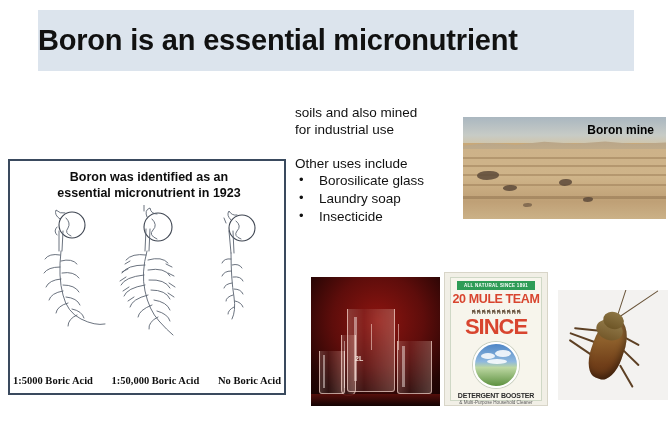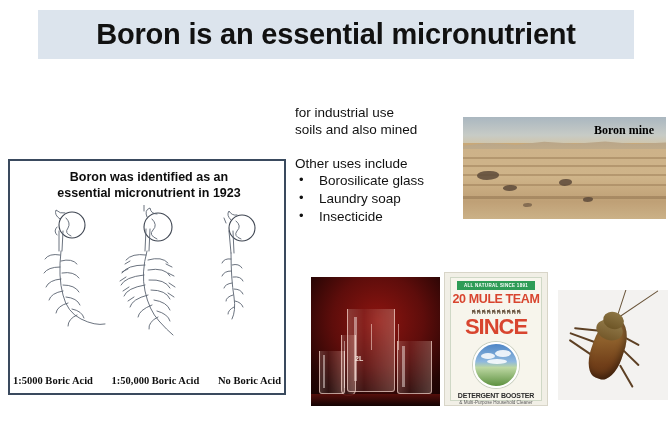--- a/index.html
+++ b/index.html
@@ -15,25 +15,25 @@
     font-family: "Liberation Sans", sans-serif;
     color: #000000;
   }
 
   
   #title-banner {
     position: absolute;
     left: 38px;
     top: 10px;
     width: 596px;
-    height: 49px;
+    height: 61px;
     background: #dce4ed;
     display: flex;
     align-items: center;
-    justify-content: center;
+    justify-content: flex-start;
   }
   #title-text {
     font-size: 29px;
     font-weight: bold;
     letter-spacing: -0.2px;
     color: #111111;
     white-space: nowrap;
   }
 
   
@@ -152,21 +152,20 @@
     opacity: .85;
   }
   #mine-label {
     position: absolute;
     right: 12px;
     top: 6px;
     font-size: 12px;
     font-weight: bold;
     color: #000000;
     white-space: nowrap;
-    font-family: Liberation Serif, serif;
   }
 
   
   #glassware-photo {
     position: absolute;
     left: 311px;
     top: 277px;
     width: 129px;
     height: 129px;
     background: radial-gradient(circle at 52% 34%, #8e1510 0%, #5e0d0b 42%, #250504 75%, #120202 100%);
@@ -443,22 +442,22 @@
 
   <div id="figure-labels">
     <span>1:5000 Boric Acid</span>
     <span>1:50,000 Boric Acid</span>
     <span>No Boric Acid</span>
   </div>
 </div>
 
 <div id="text-column">
   <div class="para">
+    <div>soils and also mined</div>
     <div>for industrial use</div>
-    <div>soils and also mined</div>
   </div>
 
   <div id="other-uses-heading">Other uses include</div>
 
   <ul id="uses-list">
     <li>
       <span class="bullet">•</span>
       <span>Borosilicate glass</span>
     </li>
     <li>

